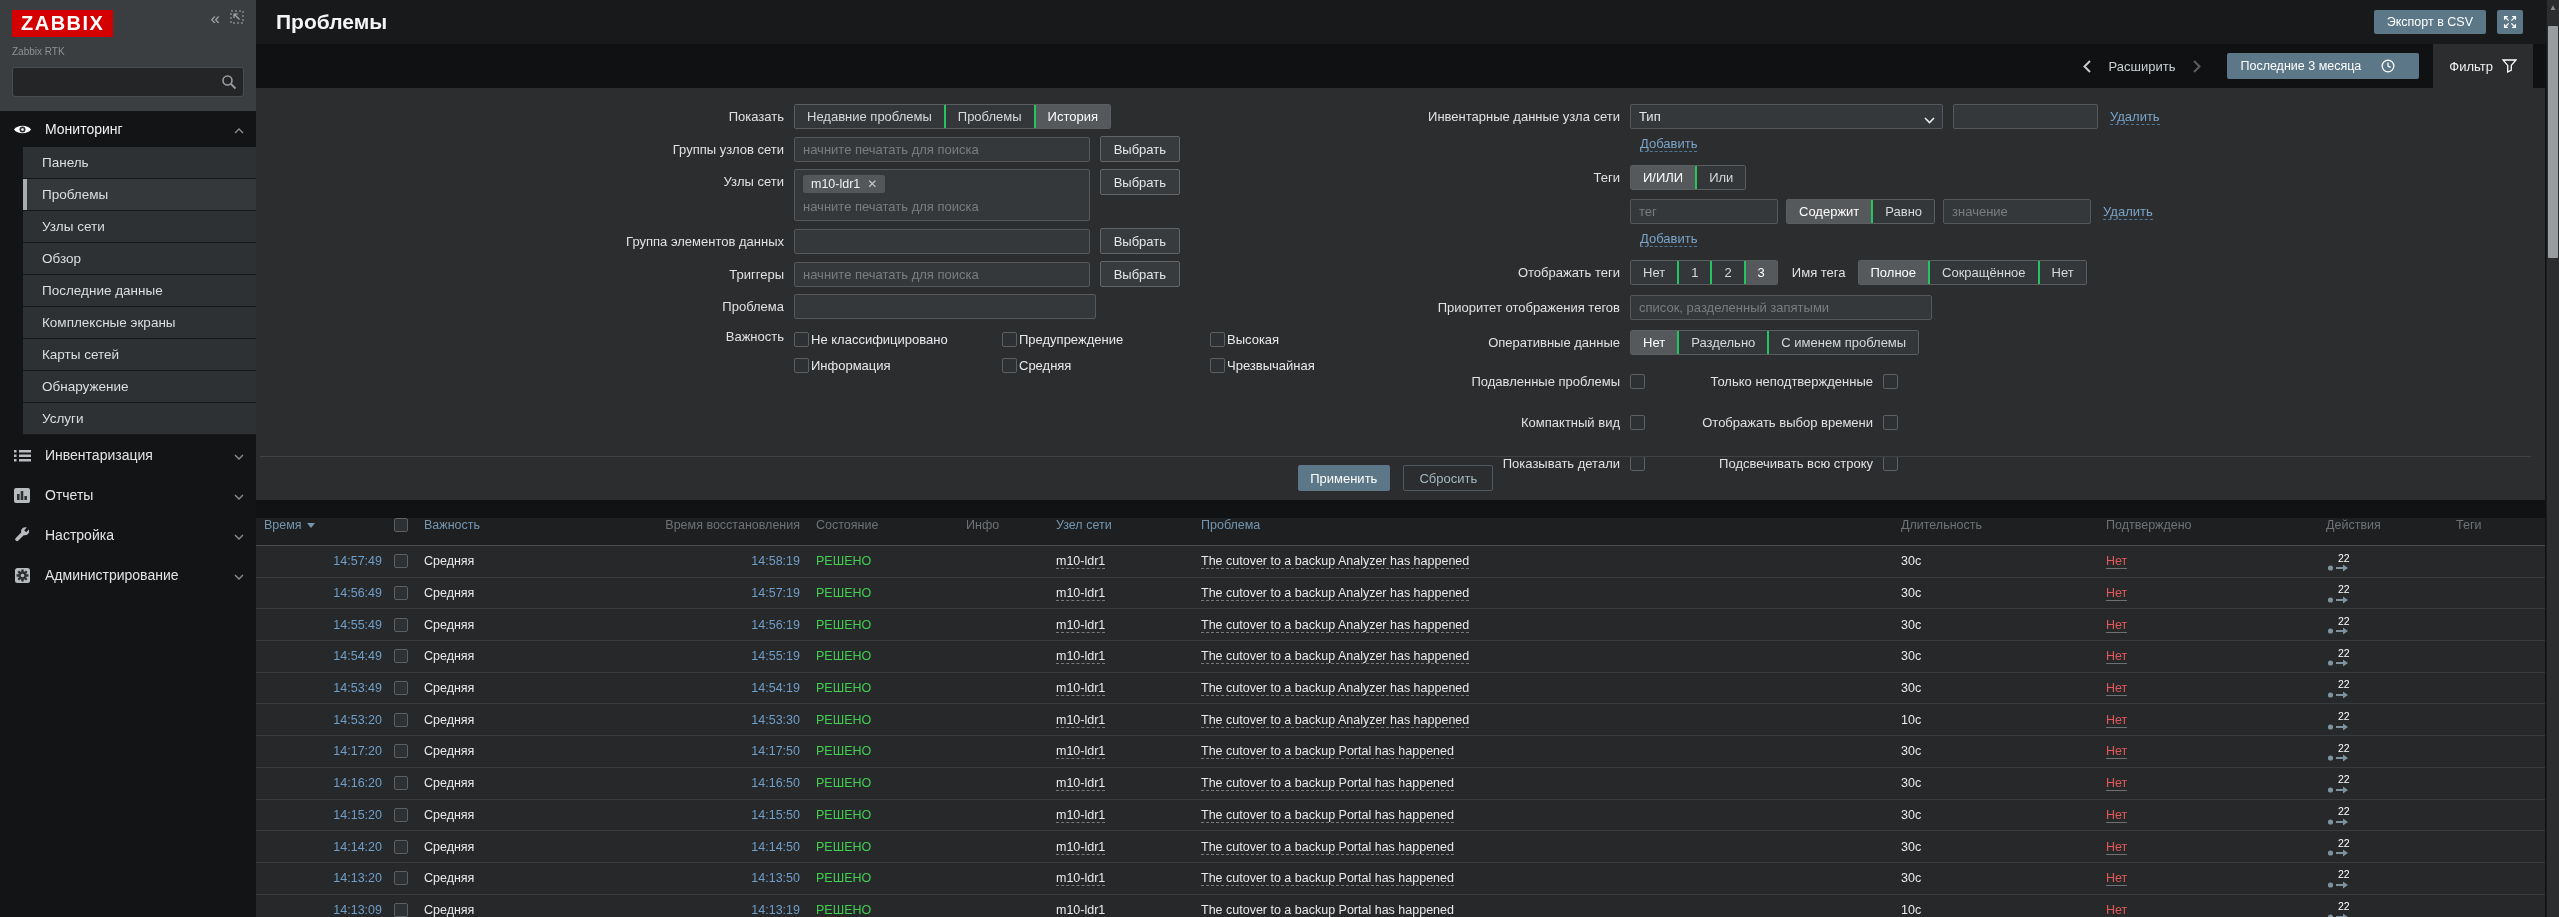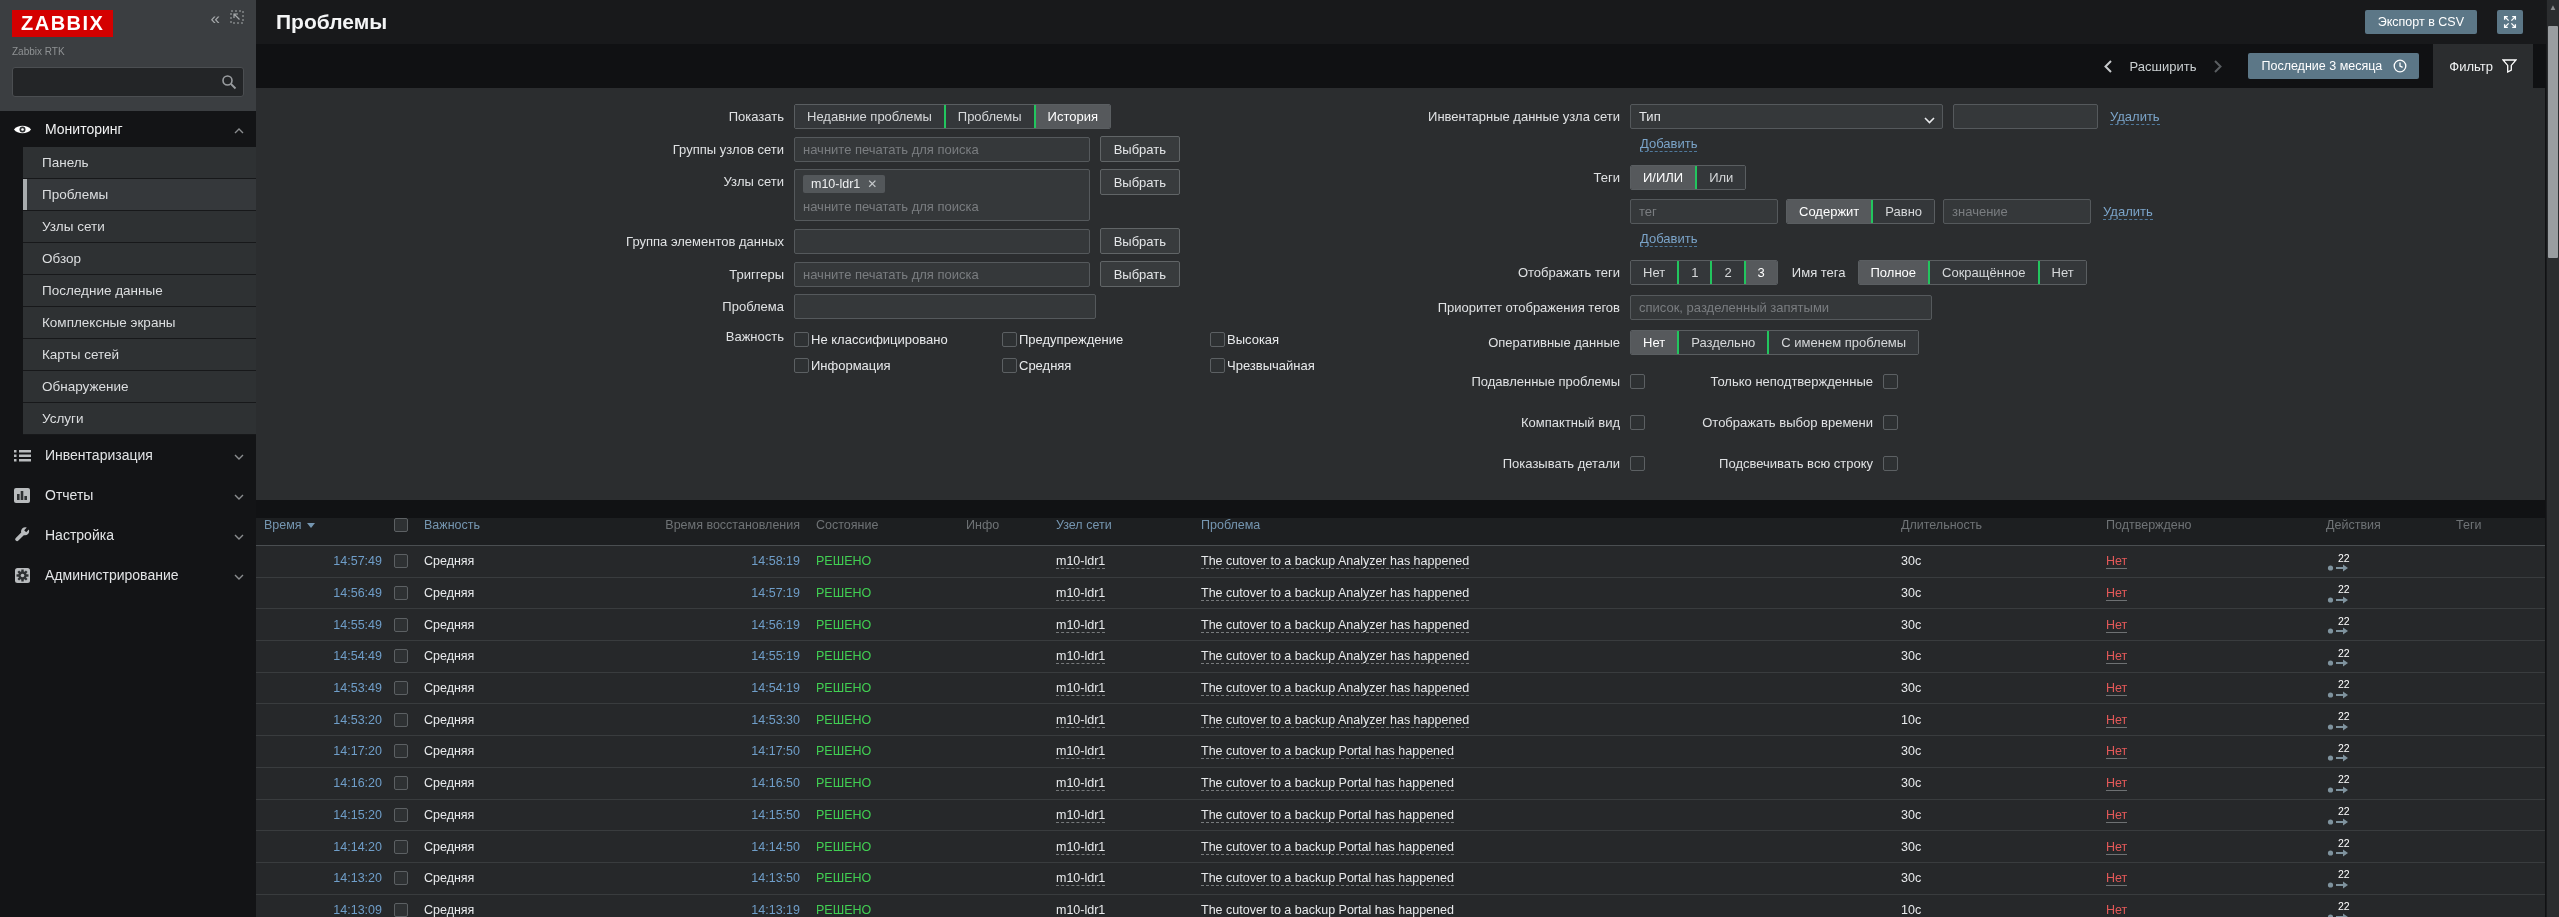--- a/index.html
+++ b/index.html
@@ -30,31 +30,31 @@
   .submenu-item.active{background:#35383b;box-shadow:inset 4px 0 0 #a8acae}
   .menu-sec{height:40px;display:flex;align-items:center;gap:13px;padding:0 12px;color:#e3e5e7;
         font-size:14px;cursor:pointer}
   .menu-sec .mchev{margin-left:auto}
   .micon{width:20px;display:inline-flex;justify-content:center;flex:none}
 
   
   .main{flex:1;min-width:0;display:flex;flex-direction:column}
   .title-bar{height:44px;flex:none;background:#18191b;display:flex;align-items:center;padding:0 36px 0 20px}
   .page-title{font-size:21px;font-weight:bold;color:#f4f5f6}
-  .title-actions{margin-left:auto;display:flex;gap:20px;align-items:center}
+  .title-actions{margin-left:auto;display:flex;gap:11px;align-items:center}
   .btn-slate{background:#5c7787;color:#fff;border:none;border-radius:2px;height:24px;padding:0 13px;
         font-size:12.5px;font-family:inherit;cursor:pointer}
   .btn-kiosk{width:26px;height:24px;background:#5c7787;border:none;border-radius:2px;display:flex;
         align-items:center;justify-content:center;cursor:pointer}
   .time-bar{height:44px;flex:none;background:#101113;display:flex;align-items:center;
         justify-content:flex-end;padding-right:26px}
   .tb-chev{padding:0 12px;cursor:pointer;display:flex;align-items:center}
   .tb-expand{color:#cbd0d2;margin:0 6px;cursor:pointer}
-  .range-btn{height:26px;background:#5c7787;color:#fff;border:none;border-radius:2px;padding:0 12px 0 13px;
-        font-size:12.5px;display:inline-flex;align-items:center;gap:11px;margin:0 8px 0 14px;
+  .range-btn{height:26px;background:#5c7787;color:#fff;border:none;border-radius:2px;padding:0 24px 0 13px;
+        font-size:12.5px;display:inline-flex;align-items:center;gap:20px;margin:0 8px 0 14px;
         font-family:inherit;cursor:pointer}
   .filter-tab{height:44px;background:#2b2d2f;display:flex;align-items:center;gap:9px;padding:0 16px;
         margin-left:6px;color:#f0f2f3;cursor:pointer}
 
   
   .filter-panel{height:412px;flex:none;background:#2b2d2f;margin-right:14px;position:relative;
         padding:16px 14px 0 4px}
   .filter-cols{display:flex}
   .fcol-left{width:920px;flex:none}
   .fcol-right{flex:1}
@@ -462,20 +462,24 @@
           </div>
           <div class="frow cbrow">
             <span class="flabel-r">Показывать детали</span>
             <span class="cbx"></span>
             <span class="flabel2">Подсвечивать всю строку</span>
             <span class="cbx"></span>
           </div>
         </div>
       </div>
 
+      <div class="filter-footer">
+        <button class="btn-apply">Применить</button>
+        <button class="btn-reset">Сбросить</button>
+      </div>
     </div>
 
     <div class="table-wrap">
       <div class="thead">
         <div class="th sortable c-time"><span>Время</span><span class="sort-caret"></span></div>
         <div class="c-cb">
             <span class="cbx-s"></span>
           </div>
         <div class="th sortable c-sev">Важность</div>
         <div class="th c-rec">Время восстановления</div>

